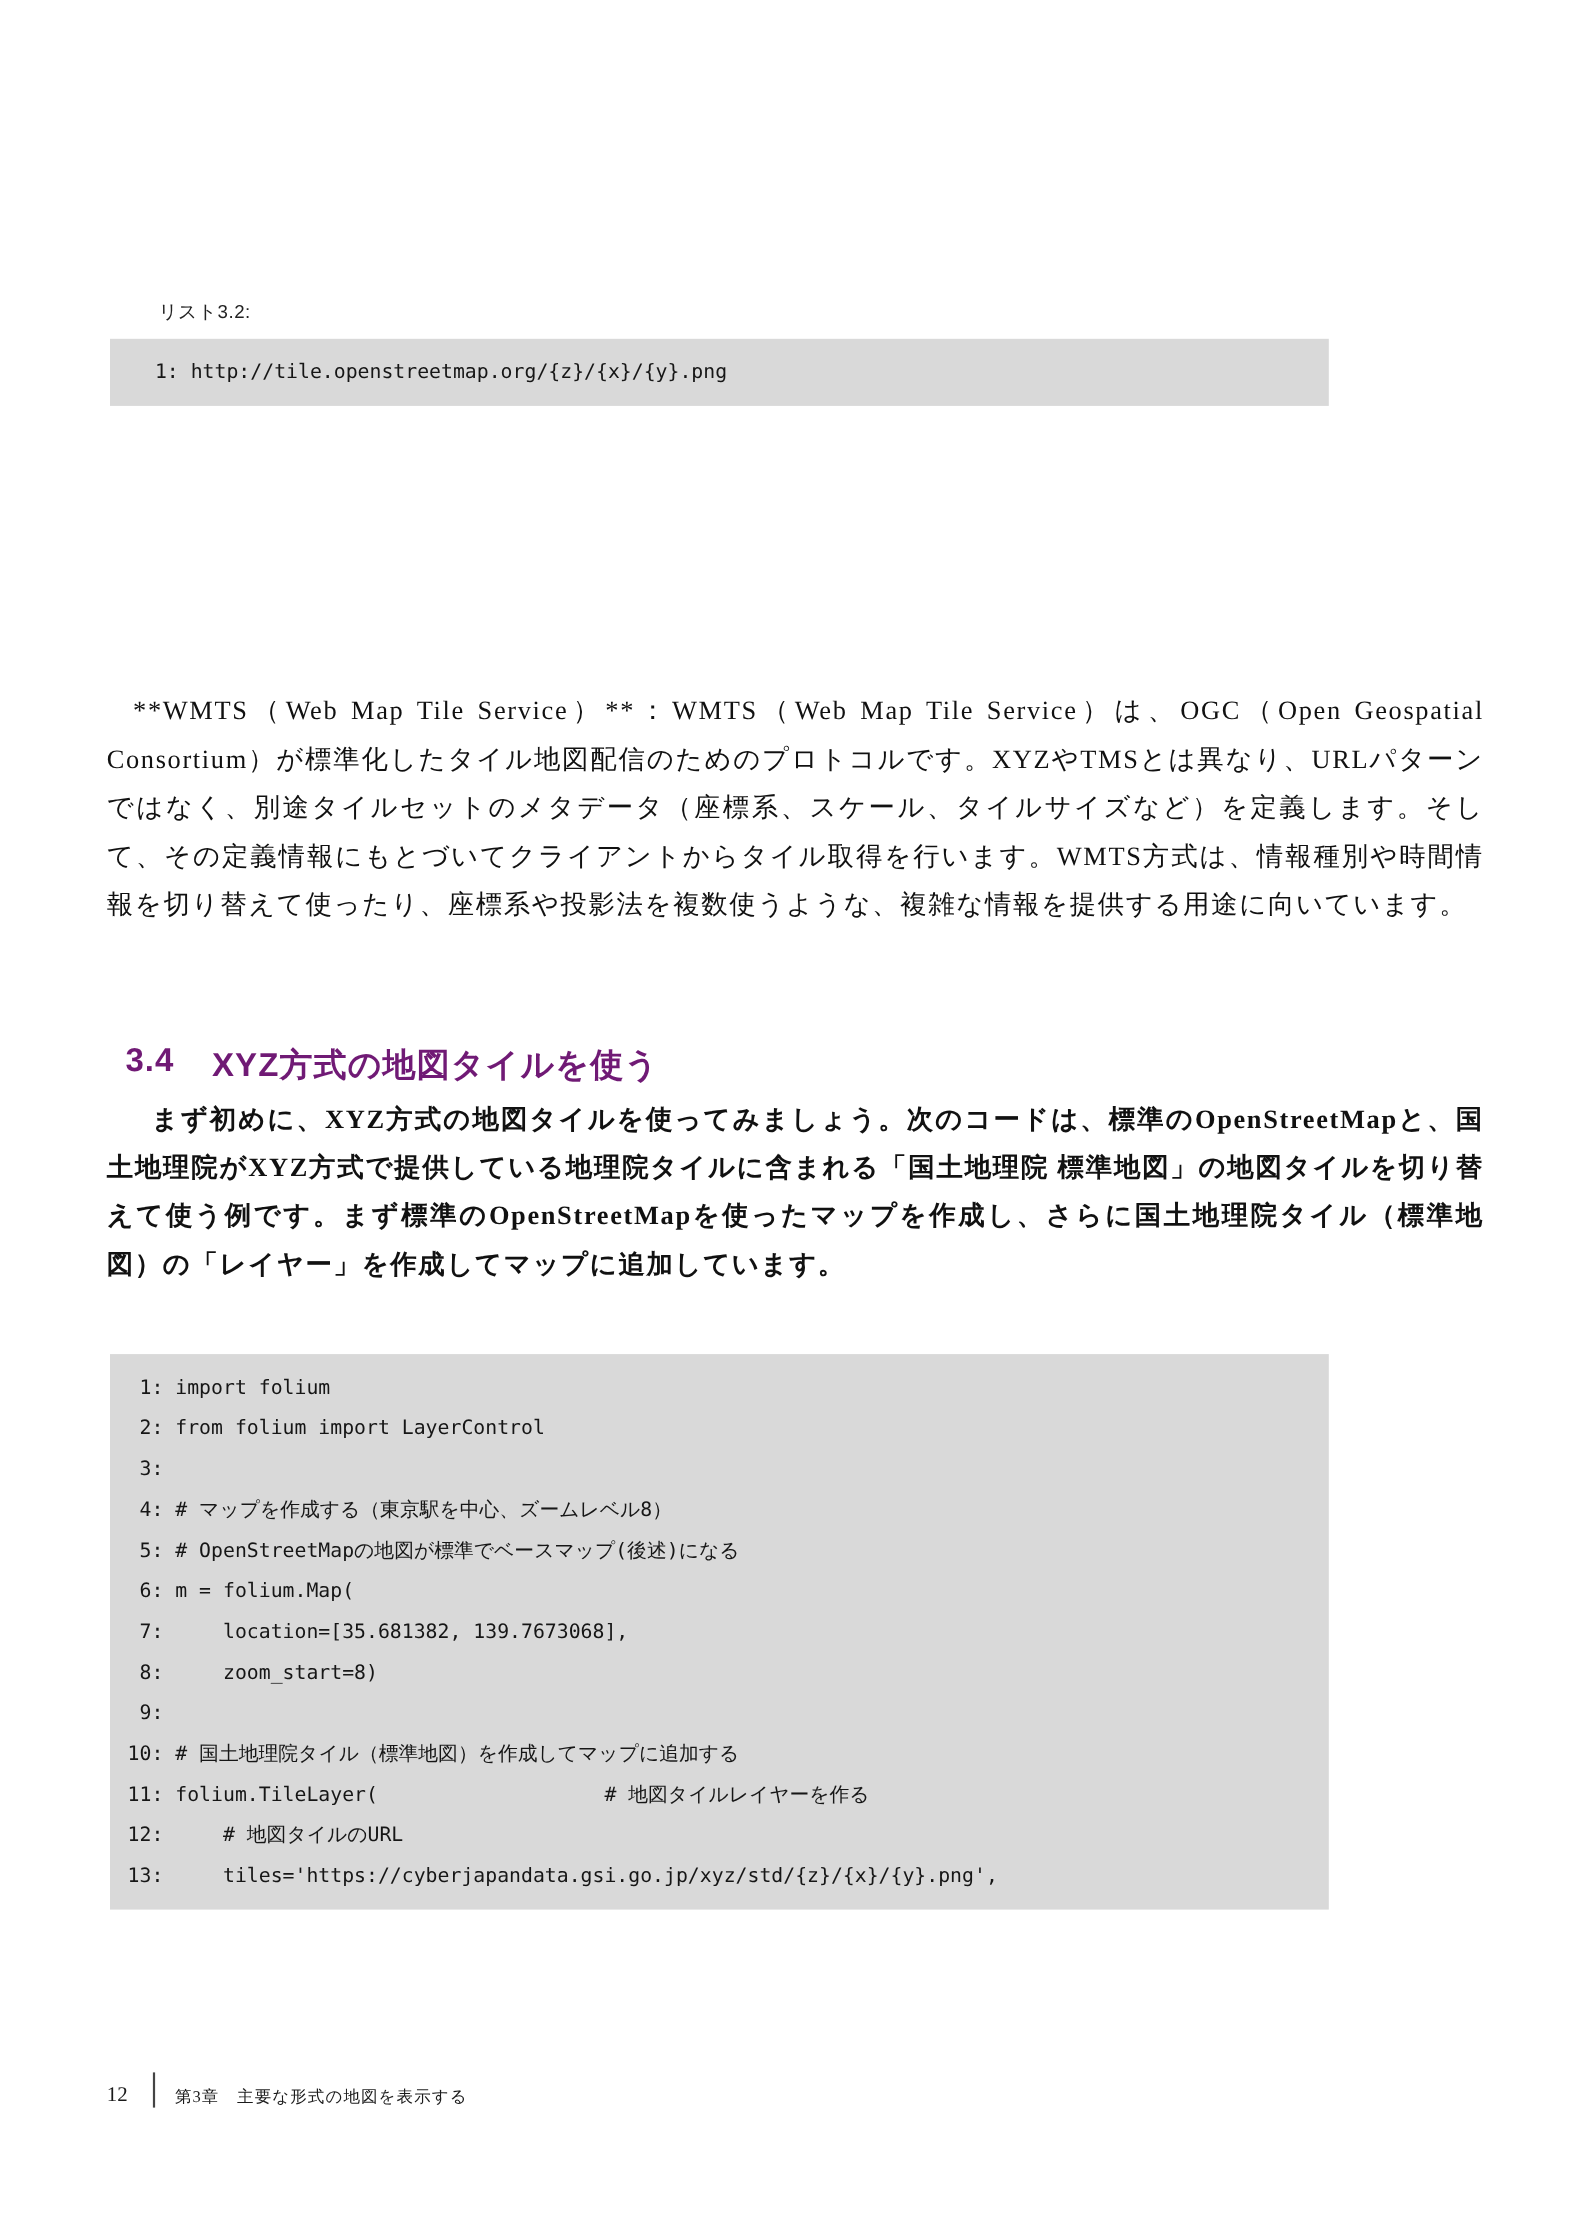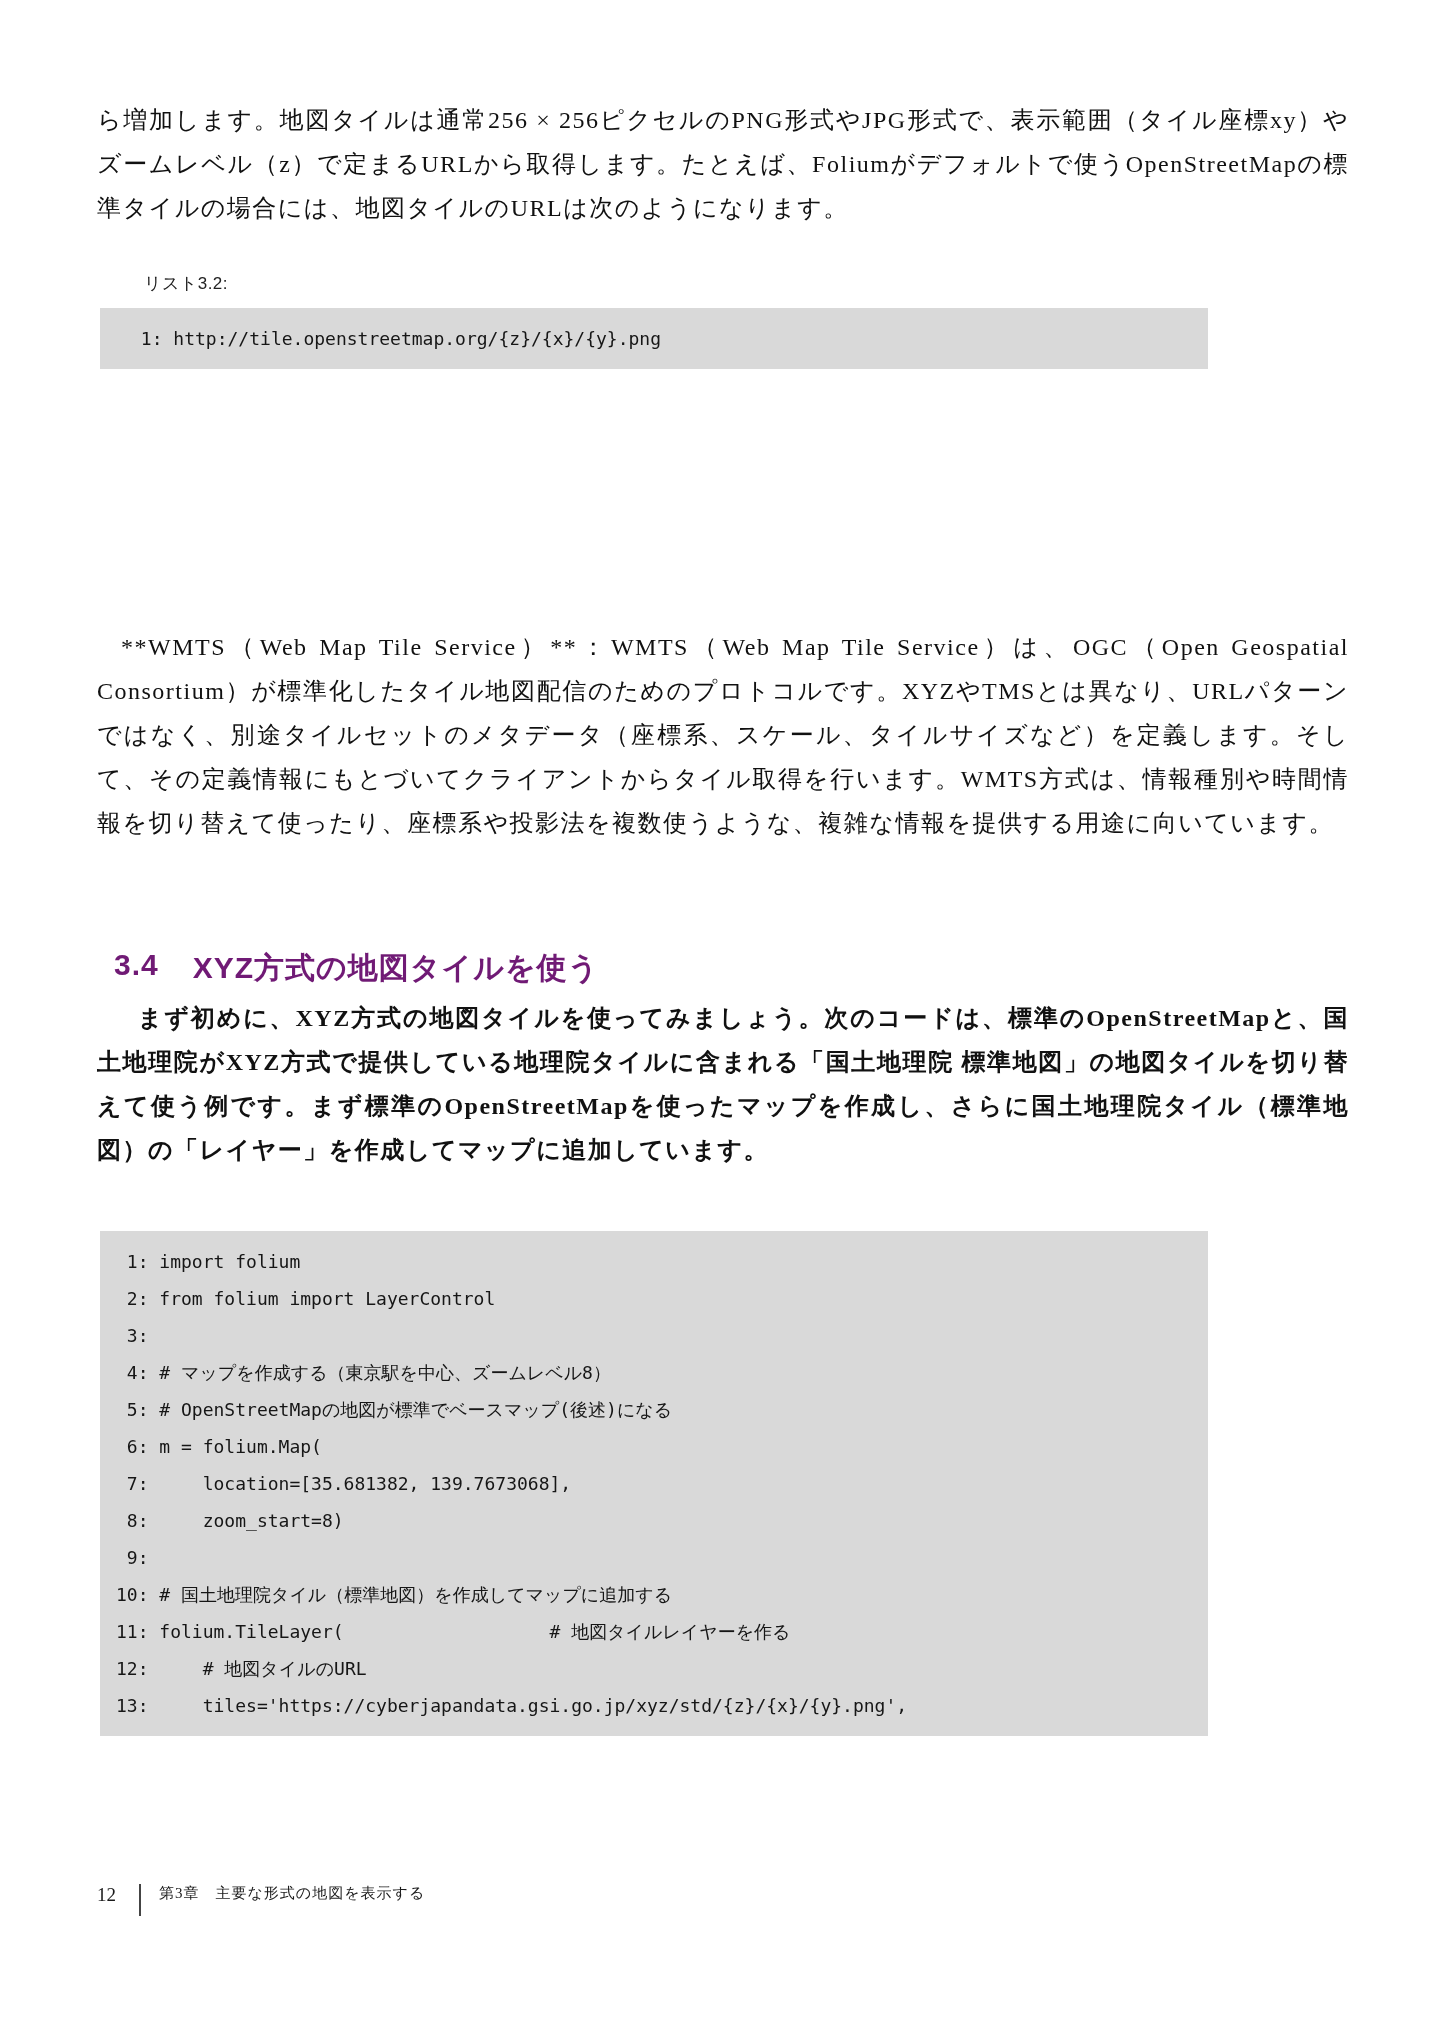--- a/index.html
+++ b/index.html
@@ -48,21 +48,21 @@
     font-family:"Liberation Sans","DejaVu Sans",sans-serif;
     font-weight:bold;
     font-size:30px;color:#701a75;
     letter-spacing:1px;
     display:flex;
   }
   #section-heading .sec-num{margin-right:34px;}
   #footer{
     position:absolute;
     left:97px;top:1884px;
-    display:flex;align-items:flex-start;
+    display:flex;align-items:flex-end;
     font-size:18px;color:#1a1a1a;
   }
   #footer .page-num{
     font-size:19px;
     min-width:26px;
   }
   #footer .foot-rule{
     width:2px;height:32px;
     background:#444444;
     margin:0 18px 0 16px;
@@ -70,21 +70,20 @@
   #footer .chapter{
     font-size:15px;
     letter-spacing:1px;
   }
 </style>
 </head>
 <body>
 
 <div id="page">
 
-  <p class="body-par" style="top:98px;">ら増加します。地図タイルは通常256 × 256ピクセルのPNG形式やJPG形式で、表示範囲（タイル座標xy）やズームレベル（z）で定まるURLから取得します。たとえば、Foliumがデフォルトで使うOpenStreetMapの標準タイルの場合には、地図タイルのURLは次のようになります。</p>
 
   <div class="listing-label" style="top:272px;margin-left:47px;">リスト3.2:</div>
 
   <div class="code-block" style="top:308px;">
     <pre> 1: http://tile.openstreetmap.org/{z}/{x}/{y}.png</pre>
   </div>
 
 
   <p class="body-par indent-1" style="top:625px;">**WMTS（Web Map Tile Service）**：WMTS（Web Map Tile Service）は、OGC（Open Geospatial Consortium）が標準化したタイル地図配信のためのプロトコルです。XYZやTMSとは異なり、URLパターンではなく、別途タイルセットのメタデータ（座標系、スケール、タイルサイズなど）を定義します。そして、その定義情報にもとづいてクライアントからタイル取得を行います。WMTS方式は、情報種別や時間情報を切り替えて使ったり、座標系や投影法を複数使うような、複雑な情報を提供する用途に向いています。</p>
 

